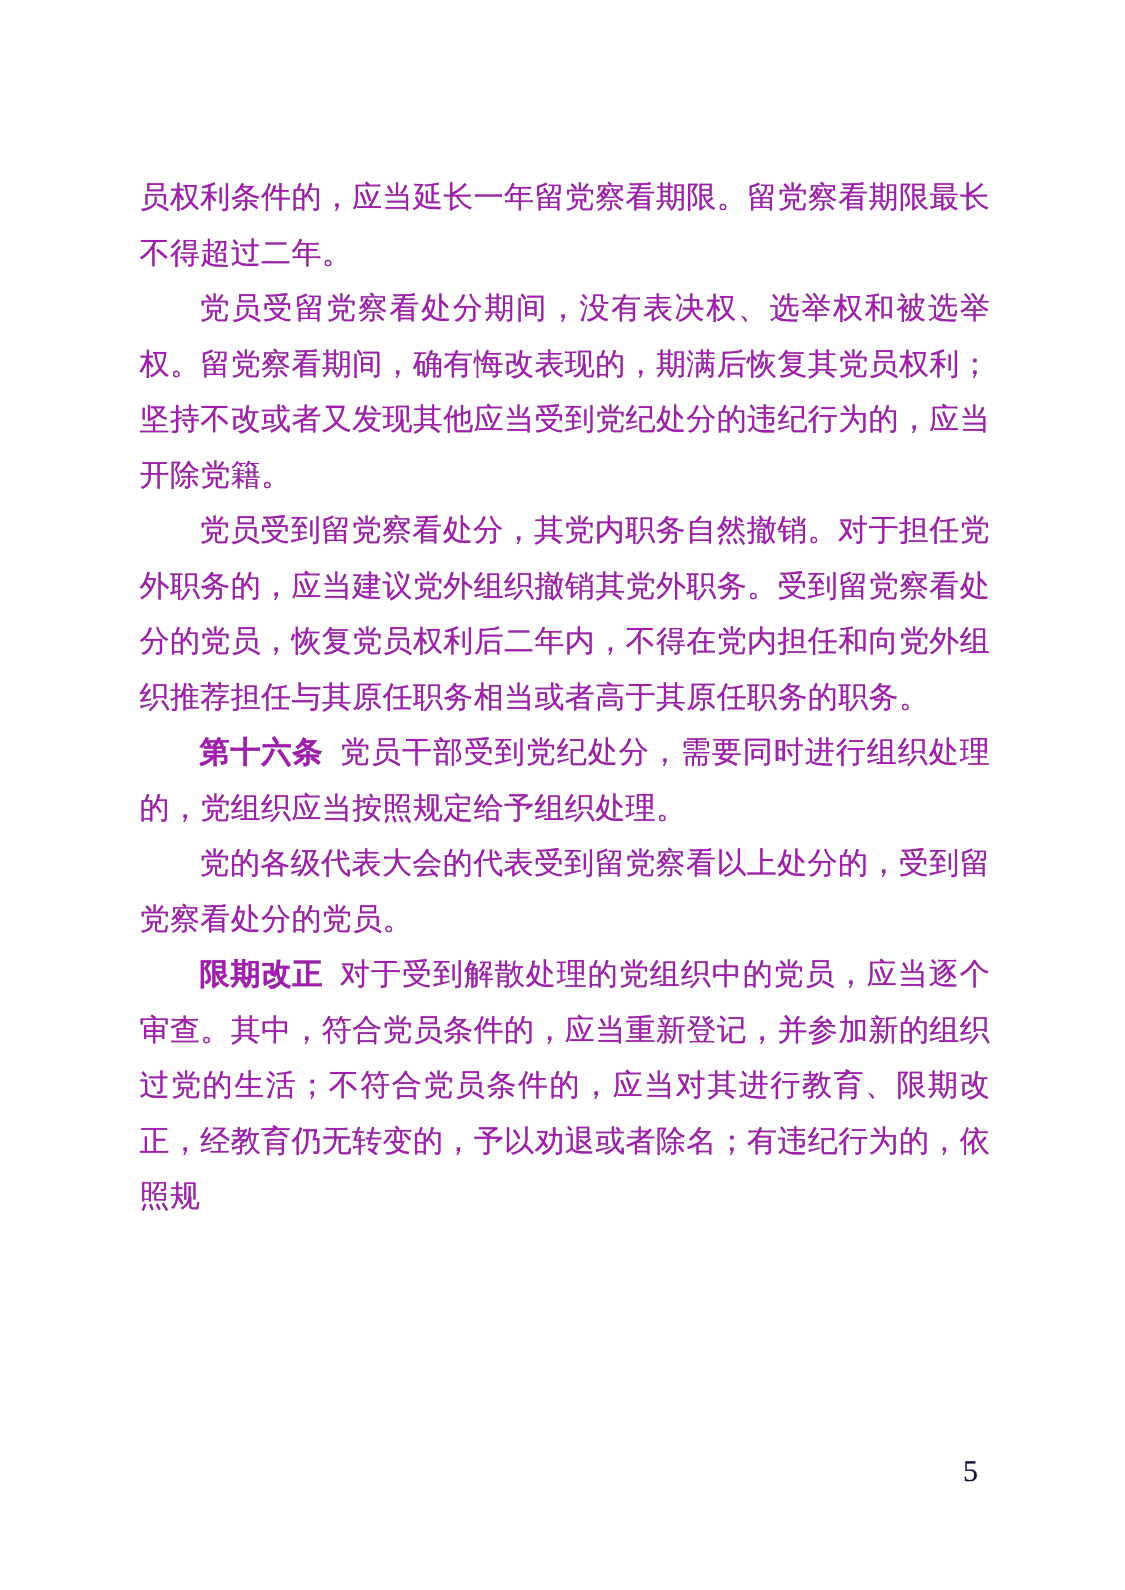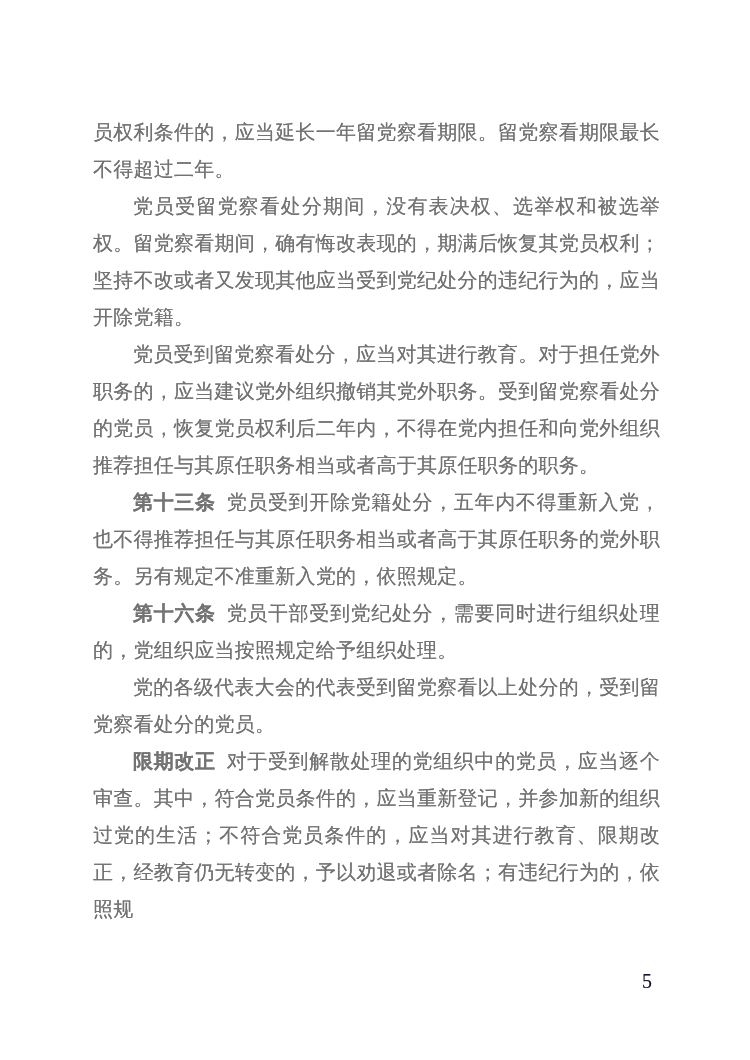--- a/index.html
+++ b/index.html
@@ -29,21 +29,21 @@
     width: 567px;
     color: #1b1b1b;
   }
   .para {
     margin: 0;
     font-size: 20px;
     line-height: 37px;
     letter-spacing: 0.25px;
     text-align: justify;
     text-justify: inter-character;
-    color: #737373;
+    color: #a21caf;
     
     text-shadow: 0 0 0.5px rgba(30,30,30,0.55);
   }
   .para.indent {
     text-indent: 2em;
   }
   .lead {
     font-weight: bold;
     margin-right: 0.55em;
   }
@@ -60,20 +60,19 @@
   }
 </style>
 </head>
 <body>
 
 <div class="page">
   <div class="doc-body">
 
   <p class="para">员权利条件的，应当延长一年留党察看期限。留党察看期限最长不得超过二年。</p>
       <p class="para indent">党员受留党察看处分期间，没有表决权、选举权和被选举权。留党察看期间，确有悔改表现的，期满后恢复其党员权利；坚持不改或者又发现其他应当受到党纪处分的违纪行为的，应当开除党籍。</p>
-      <p class="para indent">党员受到留党察看处分，应当对其进行教育。对于担任党外职务的，应当建议党外组织撤销其党外职务。受到留党察看处分的党员，恢复党员权利后二年内，不得在党内担任和向党外组织推荐担任与其原任职务相当或者高于其原任职务的职务。</p>
-      <p class="para indent"><span class="lead">第十三条</span>党员受到开除党籍处分，五年内不得重新入党，也不得推荐担任与其原任职务相当或者高于其原任职务的党外职务。另有规定不准重新入党的，依照规定。</p>
+      <p class="para indent">党员受到留党察看处分，其党内职务自然撤销。对于担任党外职务的，应当建议党外组织撤销其党外职务。受到留党察看处分的党员，恢复党员权利后二年内，不得在党内担任和向党外组织推荐担任与其原任职务相当或者高于其原任职务的职务。</p>
       <p class="para indent"><span class="lead">第十六条</span>党员干部受到党纪处分，需要同时进行组织处理的，党组织应当按照规定给予组织处理。</p>
       <p class="para indent">党的各级代表大会的代表受到留党察看以上处分的，受到留党察看处分的党员。</p>
       <p class="para indent"><span class="lead">限期改正</span>对于受到解散处理的党组织中的党员，应当逐个审查。其中，符合党员条件的，应当重新登记，并参加新的组织过党的生活；不符合党员条件的，应当对其进行教育、限期改正，经教育仍无转变的，予以劝退或者除名；有违纪行为的，依照规</p>
     </div>
   <div class="page-number">5</div>
 </div>
 
 </body></html>

